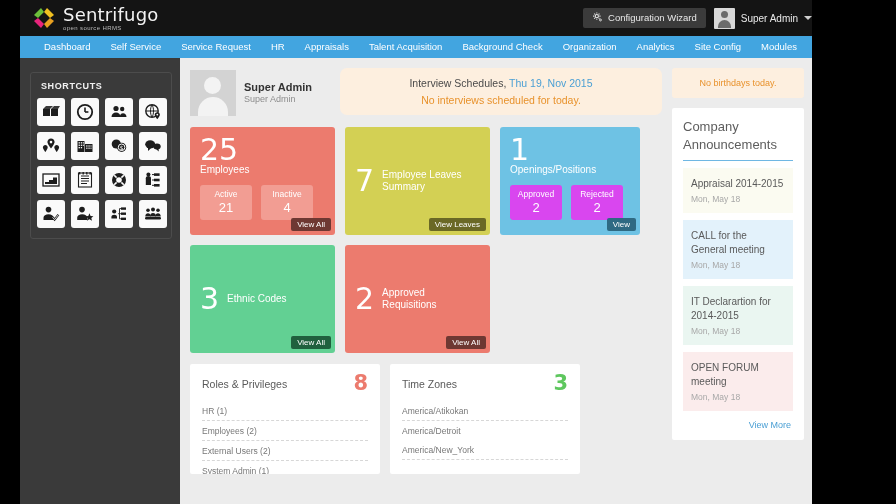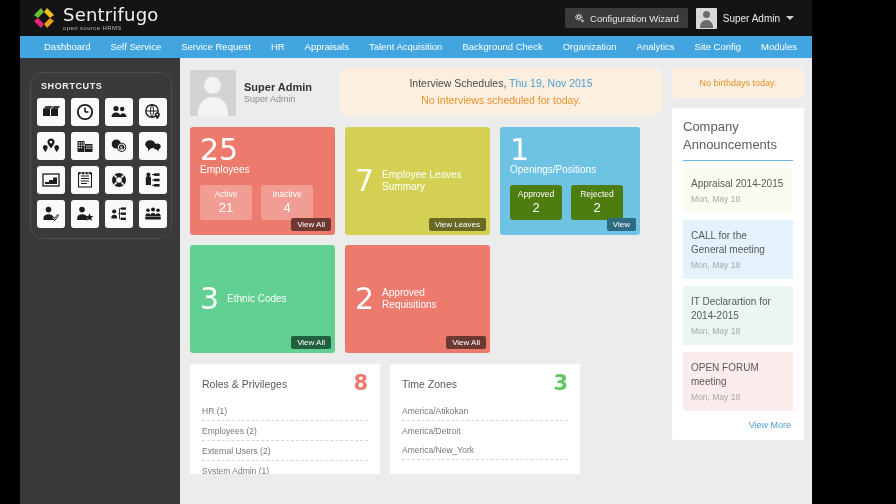--- a/index.html
+++ b/index.html
@@ -18,21 +18,21 @@
   .topbar {
     height: 36px; background: #141414;
     display: flex; align-items: center; position: relative;
   }
   .brand { display: flex; align-items: center; padding-left: 12px; }
   .logo-mark { width: 24px; height: 24px; position: relative; margin-right: 7px; }
   .logo-text-wrap { display: flex; flex-direction: column; line-height: 1; }
   .logo-word { color: #f2f2f2; font-size: 18px; letter-spacing: .2px; font-family: "DejaVu Sans", sans-serif; }
   .logo-sub { color: #b9b9b9; font-size: 6px; letter-spacing: .4px; margin-top: 1px; }
 
-  .topbar-right { margin-left: auto; display: flex; align-items: center; padding-right: 18px; gap: 8px; }
+  .topbar-right { margin-left: auto; display: flex; align-items: flex-start; gap: 8px; }
   .cfg-btn {
     background: #3b3b3b; border: none; color: #e8e8e8;
     font-size: 9.5px; height: 20px; padding: 0 9px;
     border-radius: 2px; display: flex; align-items: center; gap: 5px;
     cursor: pointer; font-family: "Liberation Sans", sans-serif;
   }
   .gear { width: 11px; height: 11px; display: block; }
   .user-chip { display: flex; align-items: center; gap: 6px; cursor: pointer; }
   .avatar-sm {
     width: 21px; height: 21px; background: #d8d8d8; border-radius: 1px;
@@ -55,21 +55,21 @@
 
   
   .body-area { display: flex; height: 446px; }
 
   
   .sidebar {
     width: 160px; background: #3a3a3a; flex-shrink: 0;
     padding: 10px 0 0 0; position: relative;
   }
   .sc-panel {
-    background: #3a3a3a; border: 1px solid #4c4c4c; border-radius: 13px;
+    background: #3a3a3a; border: 1px solid #4c4c4c; border-radius: 3px;
     margin: 4px 8px 0 10px; padding: 8px 6px 10px 6px;
   }
   .sc-title { color: #f0f0f0; font-size: 9px; font-weight: bold; letter-spacing: .6px; margin: 0 0 7px 4px; }
   .sc-grid { display: grid; grid-template-columns: repeat(4, 1fr); gap: 6px 6px; }
   .sc-tile {
     width: 28px; height: 28px; background: #fafafa; border-radius: 3px;
     display: flex; align-items: center; justify-content: center; cursor: pointer;
     margin: 0 auto;
   }
   .sc-tile svg { display: block; }
@@ -110,21 +110,21 @@
   .card-open { background: #6ec2e4; width: 140px; }
   .card-num { font-size: 30px; line-height: 28px; font-weight: normal; font-family: "DejaVu Sans", sans-serif; }
   .card-label { font-size: 10px; line-height: 1.25; }
   .card-inline { display: flex; align-items: center; gap: 8px; height: 100%; }
   .card-inline .card-num { font-size: 30px; }
   .sub-row { display: flex; gap: 9px; margin-top: 8px; }
   .sub-box {
     border-radius: 3px; padding: 4px 0; width: 52px; text-align: center;
   }
   .sub-red { background: #f29d93; }
-  .sub-blue { background: #4d7c0f; }
+  .sub-blue { background: #d946ef; }
   .sub-t { font-size: 8.5px; line-height: 1.3; }
   .sub-v { font-size: 13px; line-height: 1.3; }
   .view-btn {
     position: absolute; right: 4px; bottom: 4px;
     font-size: 8px; padding: 2px 6px; border-radius: 2px; color: #fff; cursor: pointer;
   }
   .vb-red { background: #6e3832; }
   .vb-olive { background: #6a6825; }
   .vb-blue { background: #2f6a83; }
   .vb-green { background: #20603e; }

